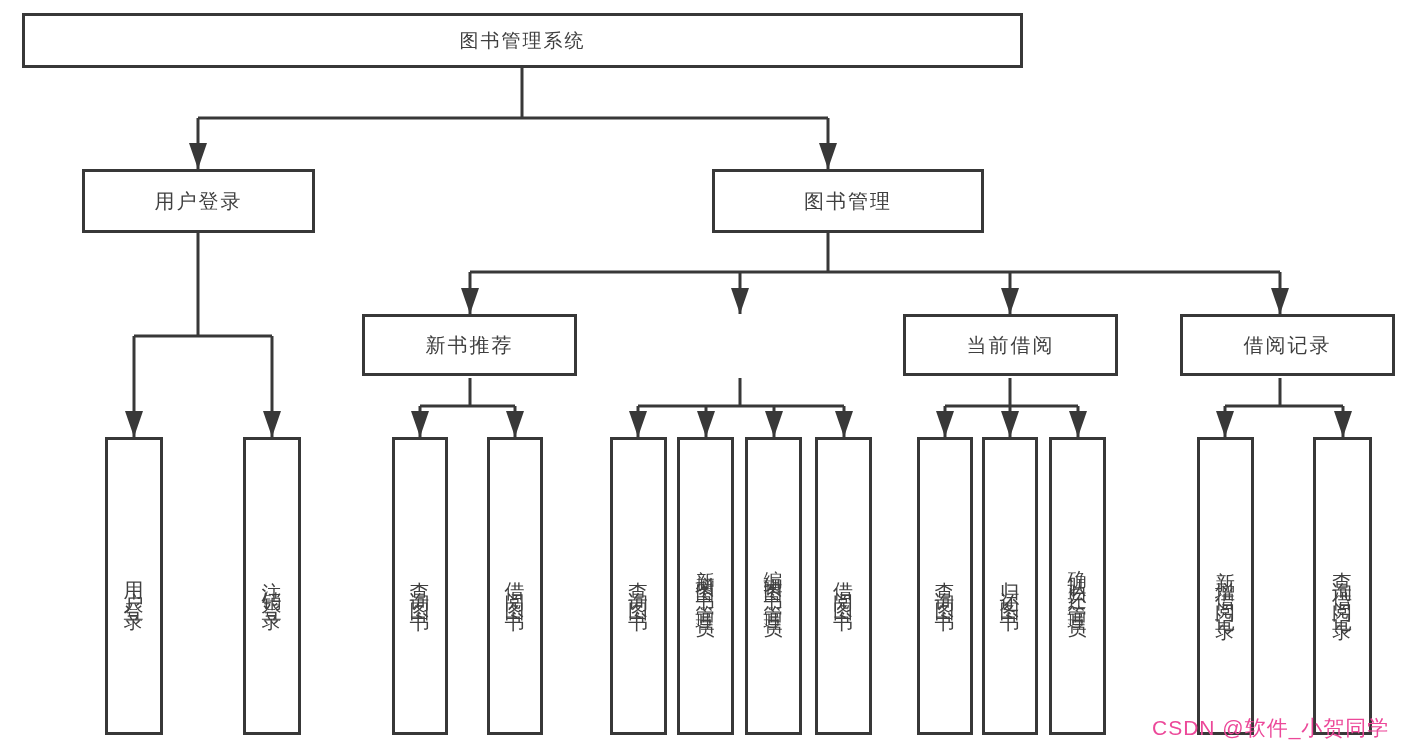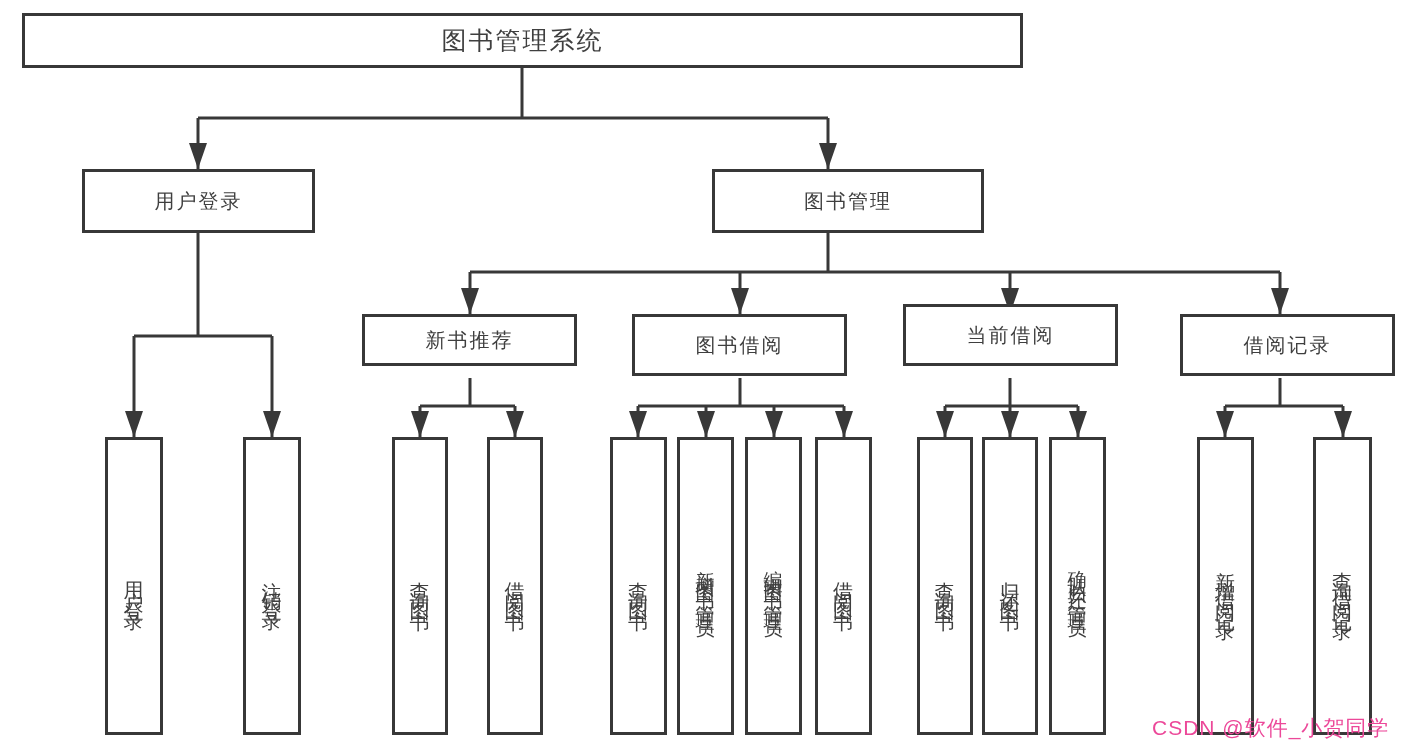--- a/index.html
+++ b/index.html
@@ -31,21 +31,21 @@
     justify-content: center;
     color: #3f3f3f;
     z-index: 2;
   }
   .box .ht {
     font-size: 20px;
     letter-spacing: 2px;
     white-space: nowrap;
   }
   .box.root-box .ht {
-    font-size: 25px;
+    font-size: 19px;
   }
   .box.v {
     top: 437px;
     height: 298px;
   }
   .vt {
     writing-mode: vertical-rl;
     text-orientation: mixed;
     font-size: 20px;
     letter-spacing: 10px;
@@ -122,27 +122,24 @@
     <span class="ht">图书管理系统</span>
   </div>
 
   <div class="box" style="left:82px; top:169px; width:233px; height:64px;">
     <span class="ht">用户登录</span>
   </div>
   <div class="box" style="left:712px; top:169px; width:272px; height:64px;">
     <span class="ht">图书管理</span>
   </div>
 
-  <div class="box" style="left:362px; top:314px; width:215px; height:52px;">
+  <div class="box" style="left:362px; top:314px; width:215px; height:62px;">
     <span class="ht">新书推荐</span>
   </div>
-  <div class="box" style="left:632px; top:314px; width:215px; height:62px;">
-    <span class="ht">图书借阅</span>
-  </div>
-  <div class="box" style="left:903px; top:304px; width:215px; height:62px;">
+  <div class="box" style="left:903px; top:314px; width:215px; height:62px;">
     <span class="ht">当前借阅</span>
   </div>
   <div class="box" style="left:1172px; top:314px; width:215px; height:62px;margin-left:8px;">
     <span class="ht">借阅记录</span>
   </div>
 
   <div class="box v" style="left:105px; width:58px;">
     <span class="vt">用户登录</span>
   </div>
   <div class="box v" style="left:243px; width:58px;">

